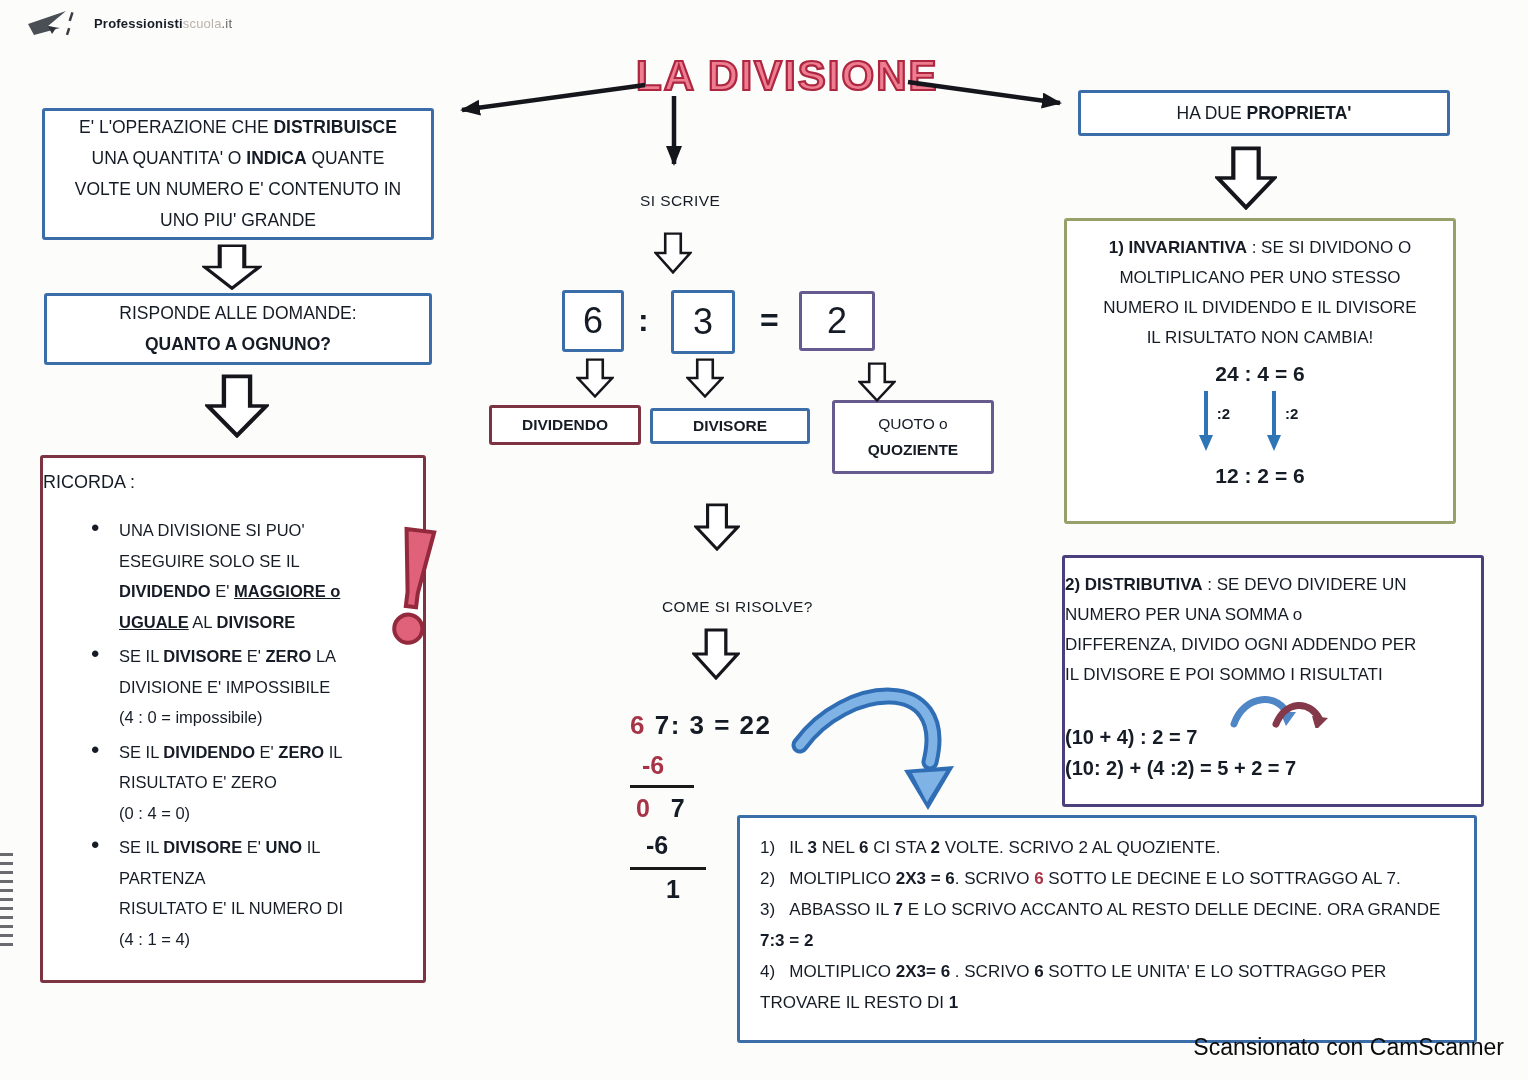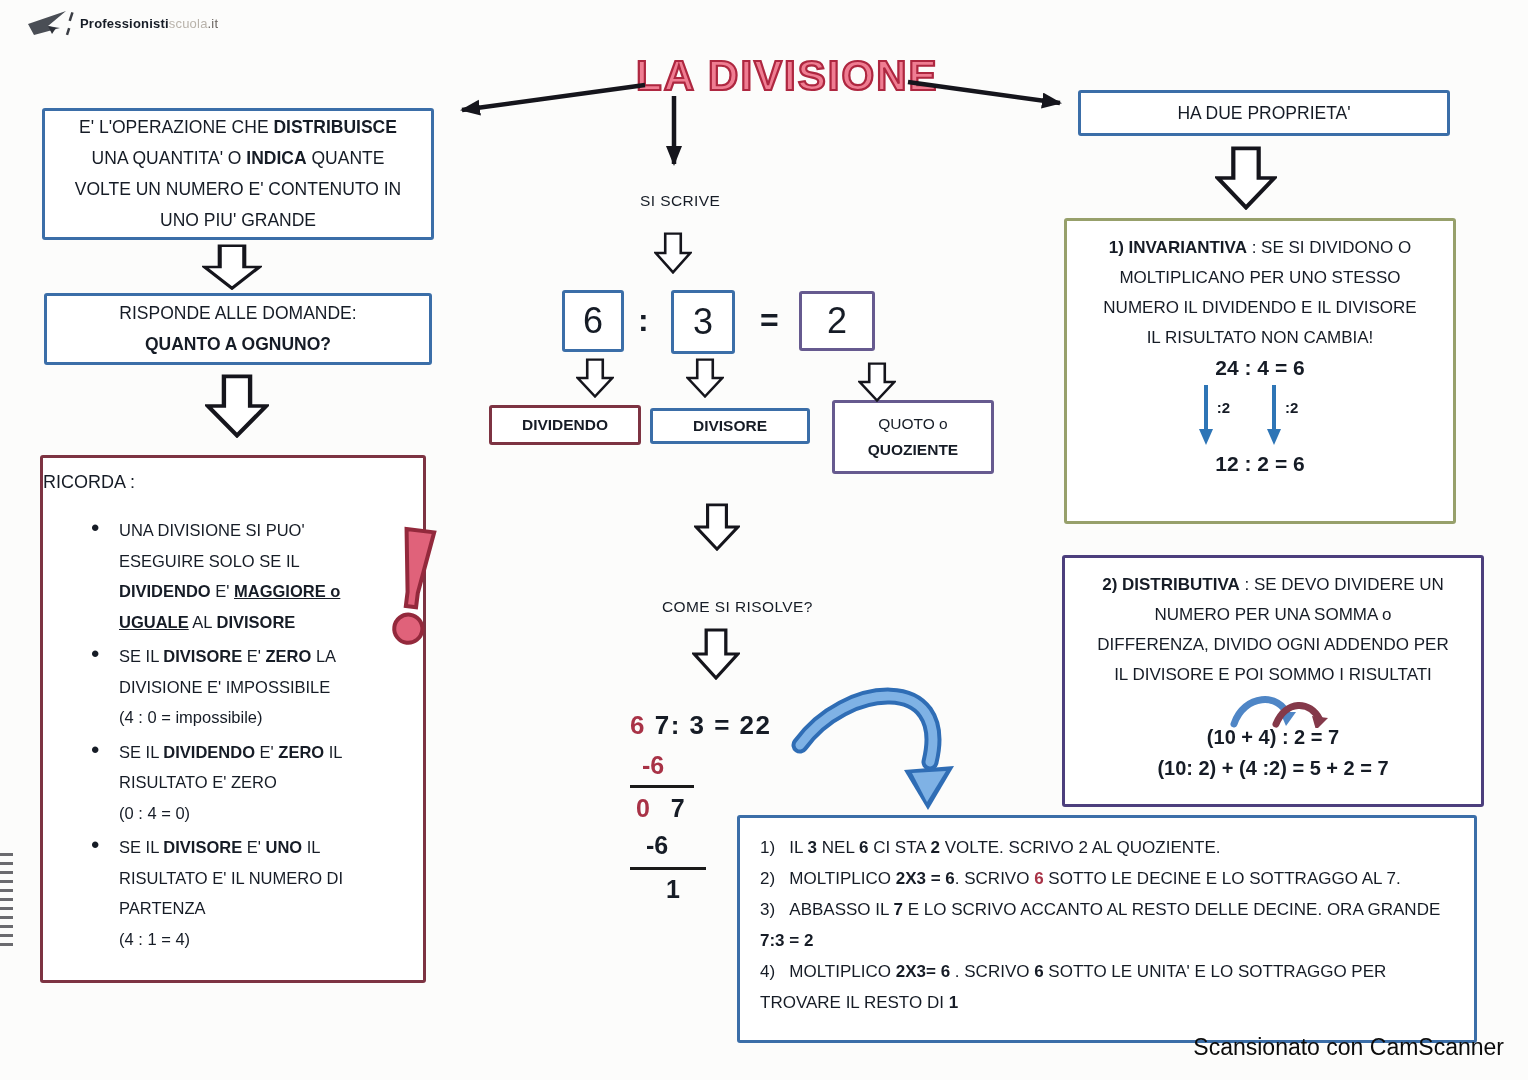--- a/index.html
+++ b/index.html
@@ -7,21 +7,21 @@
         font-family:"Liberation Sans",sans-serif;color:#161c26;}
   .abs{position:absolute;}
   .box{position:absolute;background:#fff;box-sizing:border-box;border-radius:3px;}
   .centered{display:flex;flex-direction:column;align-items:center;justify-content:center;text-align:center;}
   .blue{border:3px solid #3b6ea8;}
   .maroon{border:3px solid #7d3342;}
   .purple{border:3px solid #665a8f;}
   .olive{border:3px solid #97a06b;}
   .darkpurple{border:3.5px solid #4c3f7d;}
 
-  .brand{left:26px;top:8px;display:flex;align-items:center;gap:6px;}
+  .brand{left:26px;top:8px;display:flex;align-items:center;gap:20px;}
   .brand-text{font-size:13px;letter-spacing:.2px;}
 
   .title{left:636px;top:52px;font-size:42px;font-weight:bold;letter-spacing:2px;
          color:#ef7d92;-webkit-text-stroke:2.2px #ae2740;
          text-shadow:0 0 1px #ae2740;}
 
   .def-box{left:42px;top:108px;width:392px;height:132px;font-size:17.5px;line-height:31px;}
   .risponde-box{left:44px;top:293px;width:388px;height:72px;font-size:17.5px;line-height:31px;}
 
   .ricorda-box{left:40px;top:455px;width:386px;height:528px;border:3.5px solid #7d3342;padding:14px 0 0 0;}
@@ -46,26 +46,26 @@
   .dvrule1{width:64px;border-top:3px solid #1a1a1a;margin-top:5px;}
   .dv3{margin:6px 0 0 6px;font-size:25px;letter-spacing:7px;}
   .dv4{margin:8px 0 0 16px;font-size:25px;}
   .dvrule2{width:76px;border-top:3px solid #1a1a1a;margin-top:7px;}
   .dv5{margin:5px 0 0 36px;font-size:25px;}
 
   .prop-box{left:1078px;top:90px;width:372px;height:46px;font-size:17.5px;}
 
   .inv-box{left:1064px;top:218px;width:392px;height:306px;text-align:center;
            font-size:17px;line-height:30px;padding-top:12px;}
-  .inv-top,.inv-bottom{font-size:21px;font-weight:bold;}
+  .inv-top,.inv-bottom{font-size:21px;font-weight:bold;margin-top:6px;}
   .inv-arrows{display:flex;justify-content:center;gap:36px;transform:translateX(-12px);height:64px;margin-top:2px;}
   .inv-arrow-group{display:flex;align-items:flex-start;}
   .inv-factor{font-weight:bold;font-size:15px;margin:8px 0 0 3px;}
 
-  .dist-box{left:1062px;top:555px;width:422px;height:252px;text-align:center;
+  .dist-box{left:1062px;top:555px;width:422px;height:252px;
             font-size:17px;line-height:30px;padding-top:12px;}
   .dist-arcs{display:block;margin:2px auto -6px auto;transform:translateX(10px);}
   .dist-f{font-size:20px;font-weight:bold;line-height:31px;}
 
   .steps-box{left:737px;top:815px;width:740px;height:228px;padding:14px 20px;
              font-size:17px;line-height:31px;text-align:left;}
 
   .camscanner{right:24px;top:1034px;font-size:23px;color:#0b0b0b;}
 
   .scan-artifact{left:0;top:853px;width:13px;height:96px;opacity:.75;
@@ -146,22 +146,22 @@
           <div><span>DIVISIONE E' IMPOSSIBILE</span></div>
           <div><span>(4 : 0 = impossibile)</span></div>
         </div>
       <div class="ric-item">
           <div><span>SE IL </span><span style="font-weight: bold;">DIVIDENDO</span><span> E' </span><span style="font-weight: bold;">ZERO</span><span> IL</span></div>
           <div><span>RISULTATO E' ZERO</span></div>
           <div><span>(0 : 4 = 0)</span></div>
         </div>
       <div class="ric-item">
           <div><span>SE IL </span><span style="font-weight: bold;">DIVISORE</span><span> E' </span><span style="font-weight: bold;">UNO</span><span> IL</span></div>
+          <div><span>PARTENZA</span></div>
           <div><span>RISULTATO E' IL NUMERO DI</span></div>
-          <div><span>PARTENZA</span></div>
           <div><span>(4 : 1 = 4)</span></div>
         </div>
     </div>
   </div>
 
   <div class="abs excl">!</div>
 
   <div class="abs small-label" style="left:640px;top:192px;">SI SCRIVE</div>
 
   <svg class="harrow" style="left:654px;top:232px;" width="38" height="42" viewBox="0 0 44 52" preserveAspectRatio="none">
@@ -207,21 +207,21 @@
     <div class="dv1"><span><span style="font-weight: bold; color: rgb(168, 50, 70);">6 </span><span style="font-weight: bold;">7: 3 = 22</span></span></div>
     <div class="dv2"><span><span style="font-weight: bold; color: rgb(168, 50, 70);">-6</span></span></div>
     <div class="dvrule1"></div>
     <div class="dv3"><span><span style="font-weight: bold; color: rgb(168, 50, 70);">0</span><span style="font-weight: bold;"> 7</span></span></div>
     <div class="dv4"><span><span style="font-weight: bold;">-6</span></span></div>
     <div class="dvrule2"></div>
     <div class="dv5"><span><span style="font-weight: bold;">1</span></span></div>
   </div>
 
   <div class="box blue prop-box centered">
-    <div><span><span>HA DUE </span><span style="font-weight: normal;">PROPRIETA'</span></span></div>
+    <div><span><span>HA DUE </span><span style="font-weight: bold;">PROPRIETA'</span></span></div>
   </div>
 
   <svg class="harrow" style="left:1215px;top:146px;" width="62" height="64" viewBox="0 0 44 52" preserveAspectRatio="none">
     <polygon points="13,2 31,2 31,26 42,26 22,50 2,26 13,26" fill="#fff" stroke="#15151c" stroke-width="3"></polygon>
   </svg>
 
   <div class="box olive inv-box">
     <div>
         <div><span style="font-weight: bold;">1) </span><span style="font-weight: bold;">INVARIANTIVA</span><span> : SE SI DIVIDONO O</span></div>
         <div><span>MOLTIPLICANO PER UNO STESSO</span></div>

